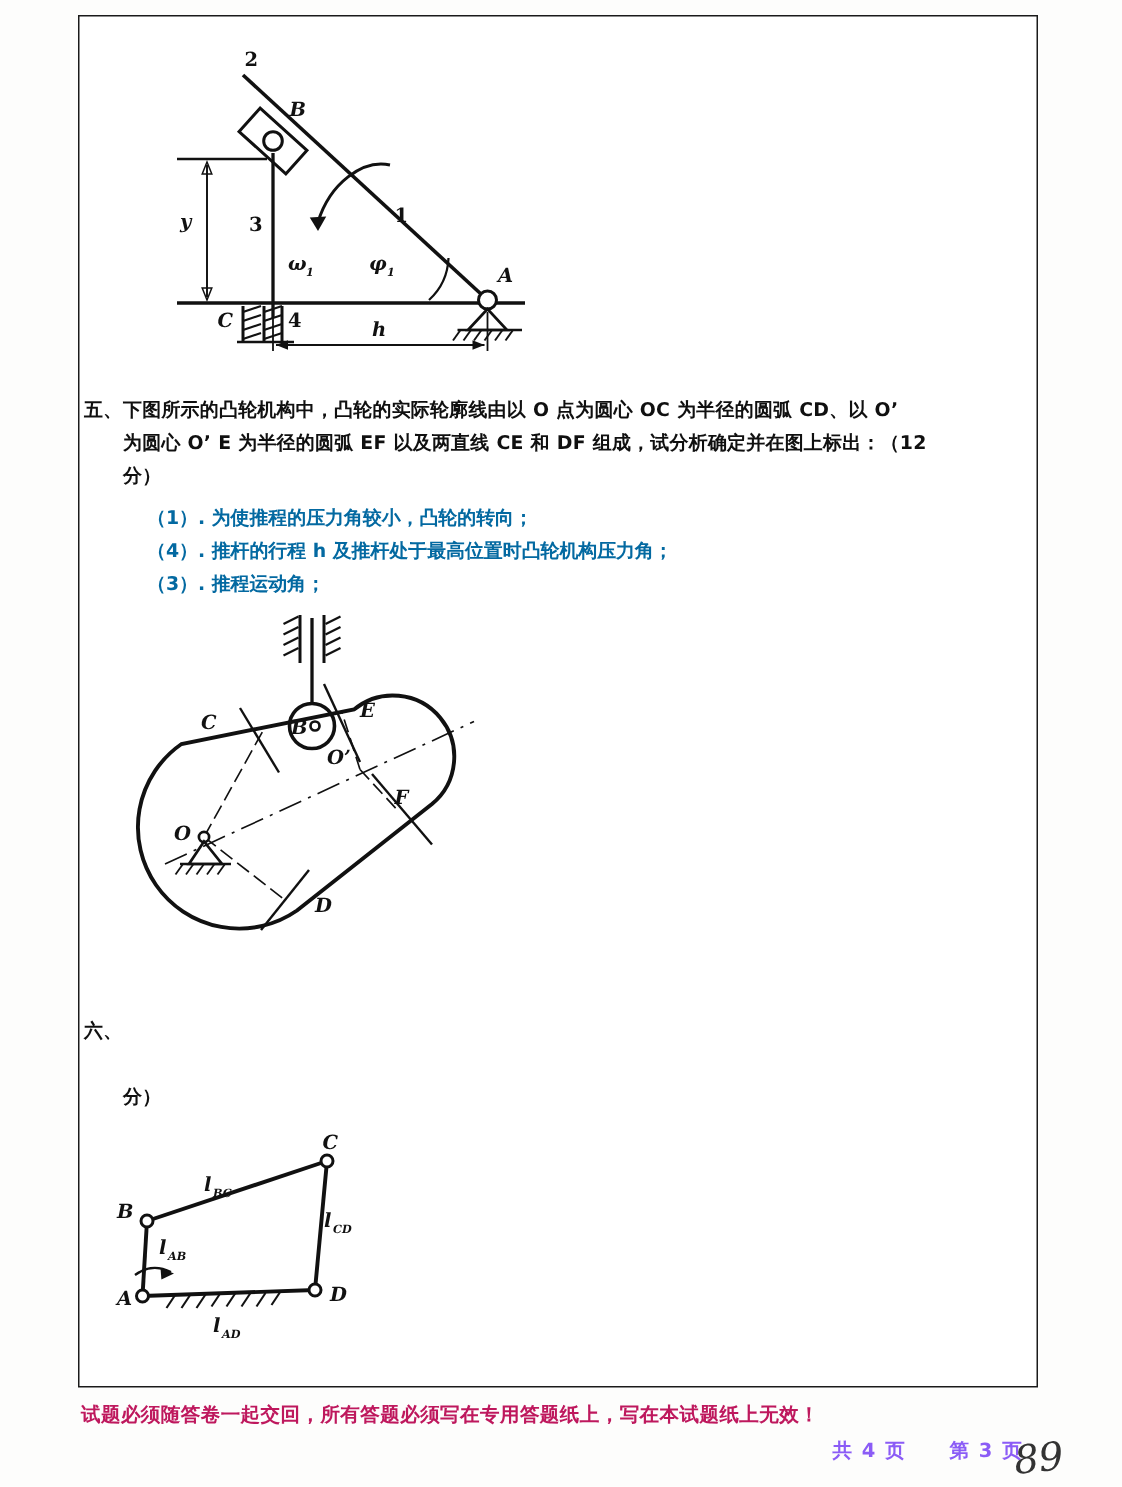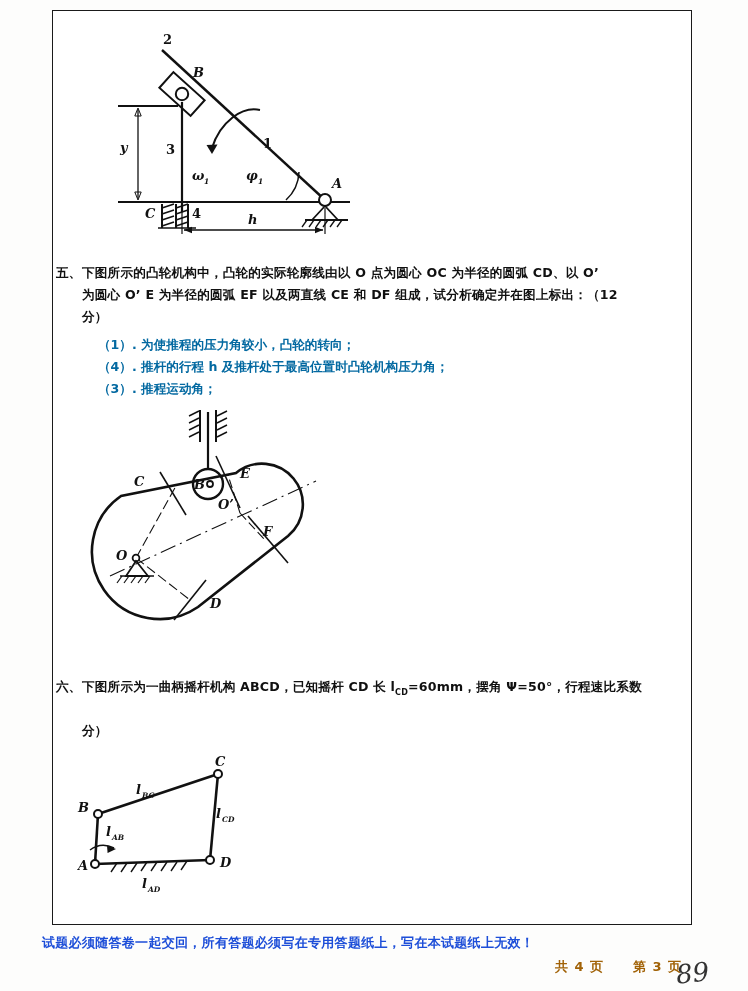--- a/index.html
+++ b/index.html
@@ -8,23 +8,23 @@
   .page{position:absolute;left:0;top:0;width:748px;height:991px;background:#fdfdfc;}
   .frame{position:absolute;left:52px;top:10px;width:640px;height:915px;
          border:1.6px solid #1a1a1a;box-sizing:border-box;background:#fff;}
   .dia{position:absolute;}
   svg{display:block;overflow:visible;}
   .qtext{position:absolute;font-family:"DejaVu Sans","Liberation Sans",sans-serif;
          font-size:12.6px;line-height:22px;color:#101010;font-weight:600;
          letter-spacing:.2px;white-space:nowrap;}
   .sub{position:absolute;font-size:12.6px;line-height:21px;font-weight:600;
        color:#0369a1;white-space:nowrap;}
-  .footline{position:absolute;font-size:13px;font-weight:700;color:#1d4ed8;
-            white-space:nowrap;letter-spacing:.3px;}
-  .pagenum{position:absolute;font-size:13px;font-weight:700;color:#a16207;
+  .footline{position:absolute;font-size:13px;font-weight:700;color:#be185d;
+            white-space:nowrap;letter-spacing:.3px;margin-left:12px;}
+  .pagenum{position:absolute;font-size:13px;font-weight:700;color:#8b5cf6;
            white-space:nowrap;letter-spacing:1px;}
   .hand{position:absolute;font-family:"DejaVu Serif","Liberation Serif",serif;
         font-size:26px;color:#333;font-style:italic;transform:rotate(-6deg);}
   .lbl{font-family:"DejaVu Serif","Liberation Serif",serif;font-style:italic;
        font-size:13px;fill:#111;font-weight:700;}
   .lbl-n{font-family:"DejaVu Serif","Liberation Serif",serif;
        font-size:13px;fill:#111;font-weight:700;}
   .sub-s{font-family:"DejaVu Serif","Liberation Serif",serif;font-style:italic;
        font-size:7.5px;fill:#111;font-weight:700;}
   .ln{stroke:#111;fill:none;}
@@ -177,23 +177,20 @@
         <line x1="34" y1="168" x2="29" y2="175"></line>
         <line x1="41" y1="168" x2="36" y2="175"></line>
         <line x1="48" y1="168" x2="43" y2="175"></line>
         <line x1="55" y1="168" x2="50" y2="175"></line>
         <line x1="62" y1="168" x2="57" y2="175"></line>
       </g>
     </svg>
   </div>
 
   <div class="qtext" style="left:56px;top:676px;">六、</div>
-  <div class="qtext" style="left:82px;top:676px;">
-    <span>下图所示为一曲柄摇杆机构 ABCD，已知摇杆 CD 长 l</span><sub style="font-size:8px;">CD</sub><span>=60mm，摆角 Ψ=50°，行程速比系数</span>
-  </div>
   <div class="qtext" style="left:82px;top:720px;">分）</div>
 
   <div class="dia" style="left:70px;top:752px;width:220px;height:150px;">
     <svg width="220" height="150" viewBox="0 0 220 150">
 
       <line class="ln" x1="25" y1="112" x2="28" y2="62" stroke-width="2.6"></line>
       <line class="ln" x1="28" y1="62" x2="148" y2="22" stroke-width="2.6"></line>
       <line class="ln" x1="148" y1="22" x2="140" y2="108" stroke-width="2.6"></line>
       <line class="ln" x1="25" y1="112" x2="140" y2="108" stroke-width="2.6"></line>
 

